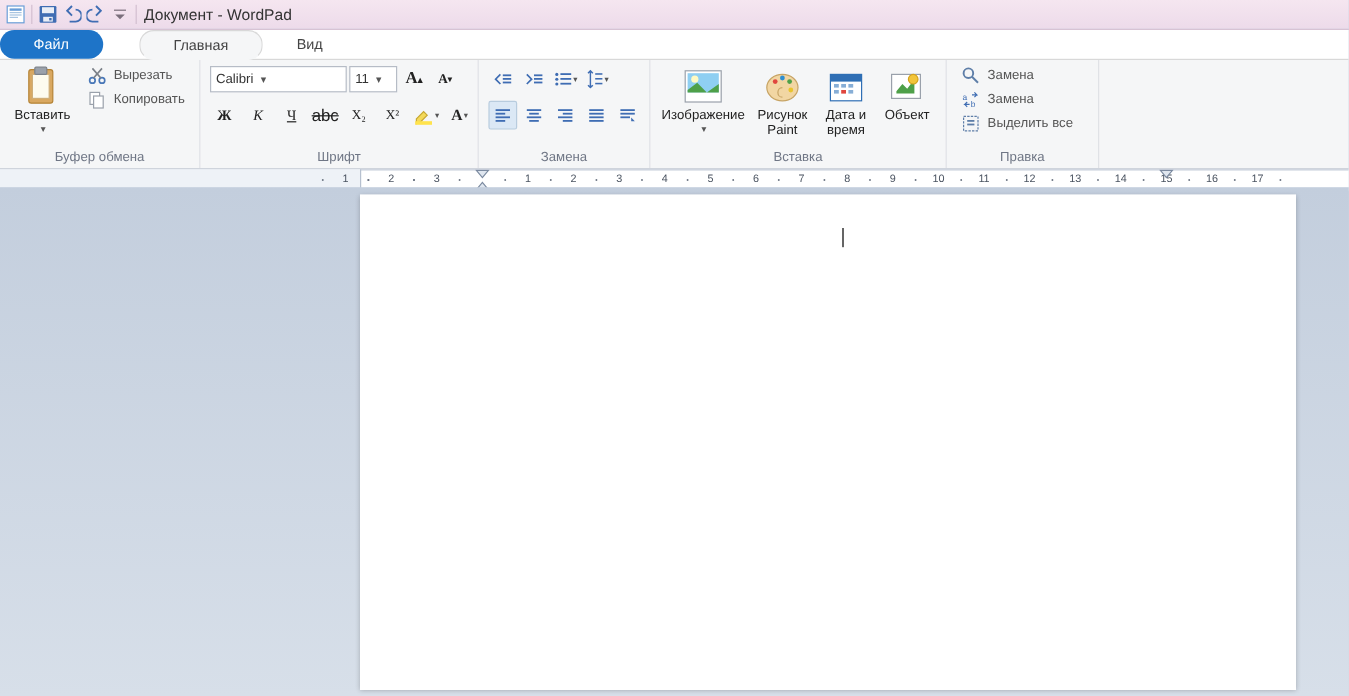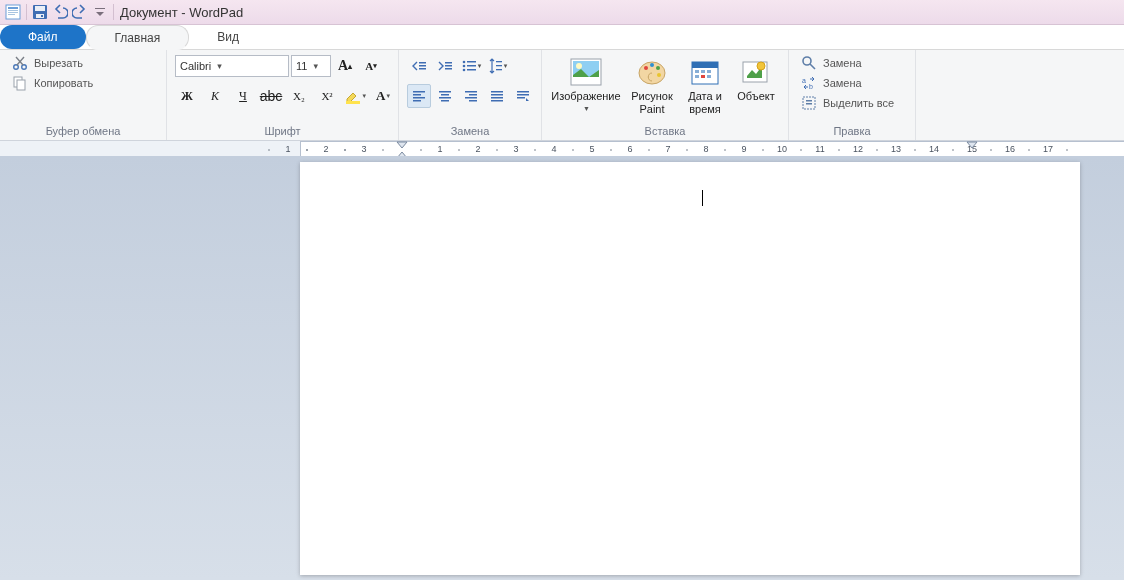--- a/index.html
+++ b/index.html
@@ -4,21 +4,21 @@
 <style>
 html,body{margin:0;padding:0;font-family:"Segoe UI",Tahoma,sans-serif;font-size:12px;color:#222;background:#ccd6e4;width:1124px;height:580px;overflow:hidden;}
 .titlebar{height:24px;background:linear-gradient(#f5e6f0,#eddbea);border-bottom:1px solid #d7c3d4;display:flex;align-items:center;}
 .qat{display:flex;align-items:center;gap:2px;padding:0 4px;}
 .qat .ic{width:18px;height:18px;display:flex;align-items:center;justify-content:center;border-radius:2px;}
 .qat .sep{width:1px;height:16px;background:#d3bfd0;margin:0 2px;}
 .titlecenter{flex:1;font-size:13px;color:#333;}
 .tabs{height:24px;background:#fff;border-bottom:1px solid #d8d8d8;display:flex;align-items:stretch;}
 .tab{padding:0 28px;display:flex;align-items:center;font-size:12px;color:#444;cursor:pointer;border-radius:12px;}
 .tab.file{background:#1e74c8;color:#fff;}
-.tab.active{border:1px solid #d8d8d8;border-bottom:1px solid #f5f6f7;background:#f5f6f7;margin-bottom:-1px;}
+.tab.active{border:1px solid #d8d8d8;border-bottom:1px solid #f5f6f7;background:#f5f6f7;margin-bottom:-1px;margin-left:30px;}
 .ribbon{height:90px;background:#f5f6f7;border-bottom:1px solid #cfd4dc;display:flex;}
 .group{border-right:1px solid #e0e2e6;padding:4px 8px 0 8px;display:flex;flex-direction:column;justify-content:space-between;}
 .group-body{display:flex;align-items:flex-start;gap:6px;}
 .group-label{text-align:center;font-size:11px;color:#6f7685;padding:3px 0 3px 0;}
 .bigbtn{display:flex;flex-direction:column;align-items:center;width:56px;cursor:pointer;padding:2px 0;gap:2px;font-size:11px;text-align:center;line-height:1.2;}
 .bigbtn .bigic{width:32px;height:32px;display:flex;align-items:center;justify-content:center;}
 .smallbtns{display:flex;flex-direction:column;gap:2px;}
 .smallbtn{display:flex;align-items:center;gap:6px;padding:1px 4px;font-size:11px;color:#555;cursor:pointer;}
 .smallbtn .smic{width:16px;height:16px;display:flex;align-items:center;justify-content:center;}
 .fontrow{display:flex;align-items:center;gap:2px;}
@@ -86,20 +86,31 @@
 <div class="tabs">
   <div class="tab file">Файл</div>
   <div class="tab active">Главная</div>
   <div class="tab">Вид</div>
 </div>
 
 <div class="ribbon">
 
   <div class="group" style="width:150px">
     <div class="group-body">
+      <div class="bigbtn">
+        <div class="bigic">
+          <svg width="30" height="34">
+              <rect x="4" y="3" width="20" height="28" rx="2" fill="#d9a861" stroke="#b58436"></rect>
+              <rect x="7" y="7" width="14" height="20" fill="#fdfbef" stroke="#cfae78"></rect>
+              <rect x="9" y="1" width="10" height="6" rx="1" fill="#9aa1ab" stroke="#7c828b"></rect>
+            </svg>
+        </div>
+        <span>Вставить</span>
+        <span class="splitarr">▼</span>
+      </div>
       <div class="smallbtns">
         <div class="smallbtn">
           <span class="smic">
             <svg width="16" height="16">
                 <circle cx="4" cy="12" r="2.3" fill="none" stroke="#4a78b8" stroke-width="1.4"></circle>
                 <circle cx="12" cy="12" r="2.3" fill="none" stroke="#4a78b8" stroke-width="1.4"></circle>
                 <path d="M5 10 12 2M11 10 4 2" stroke="#7b8088" stroke-width="1.4"></path>
               </svg>
           </span>
           <span>Вырезать</span>

